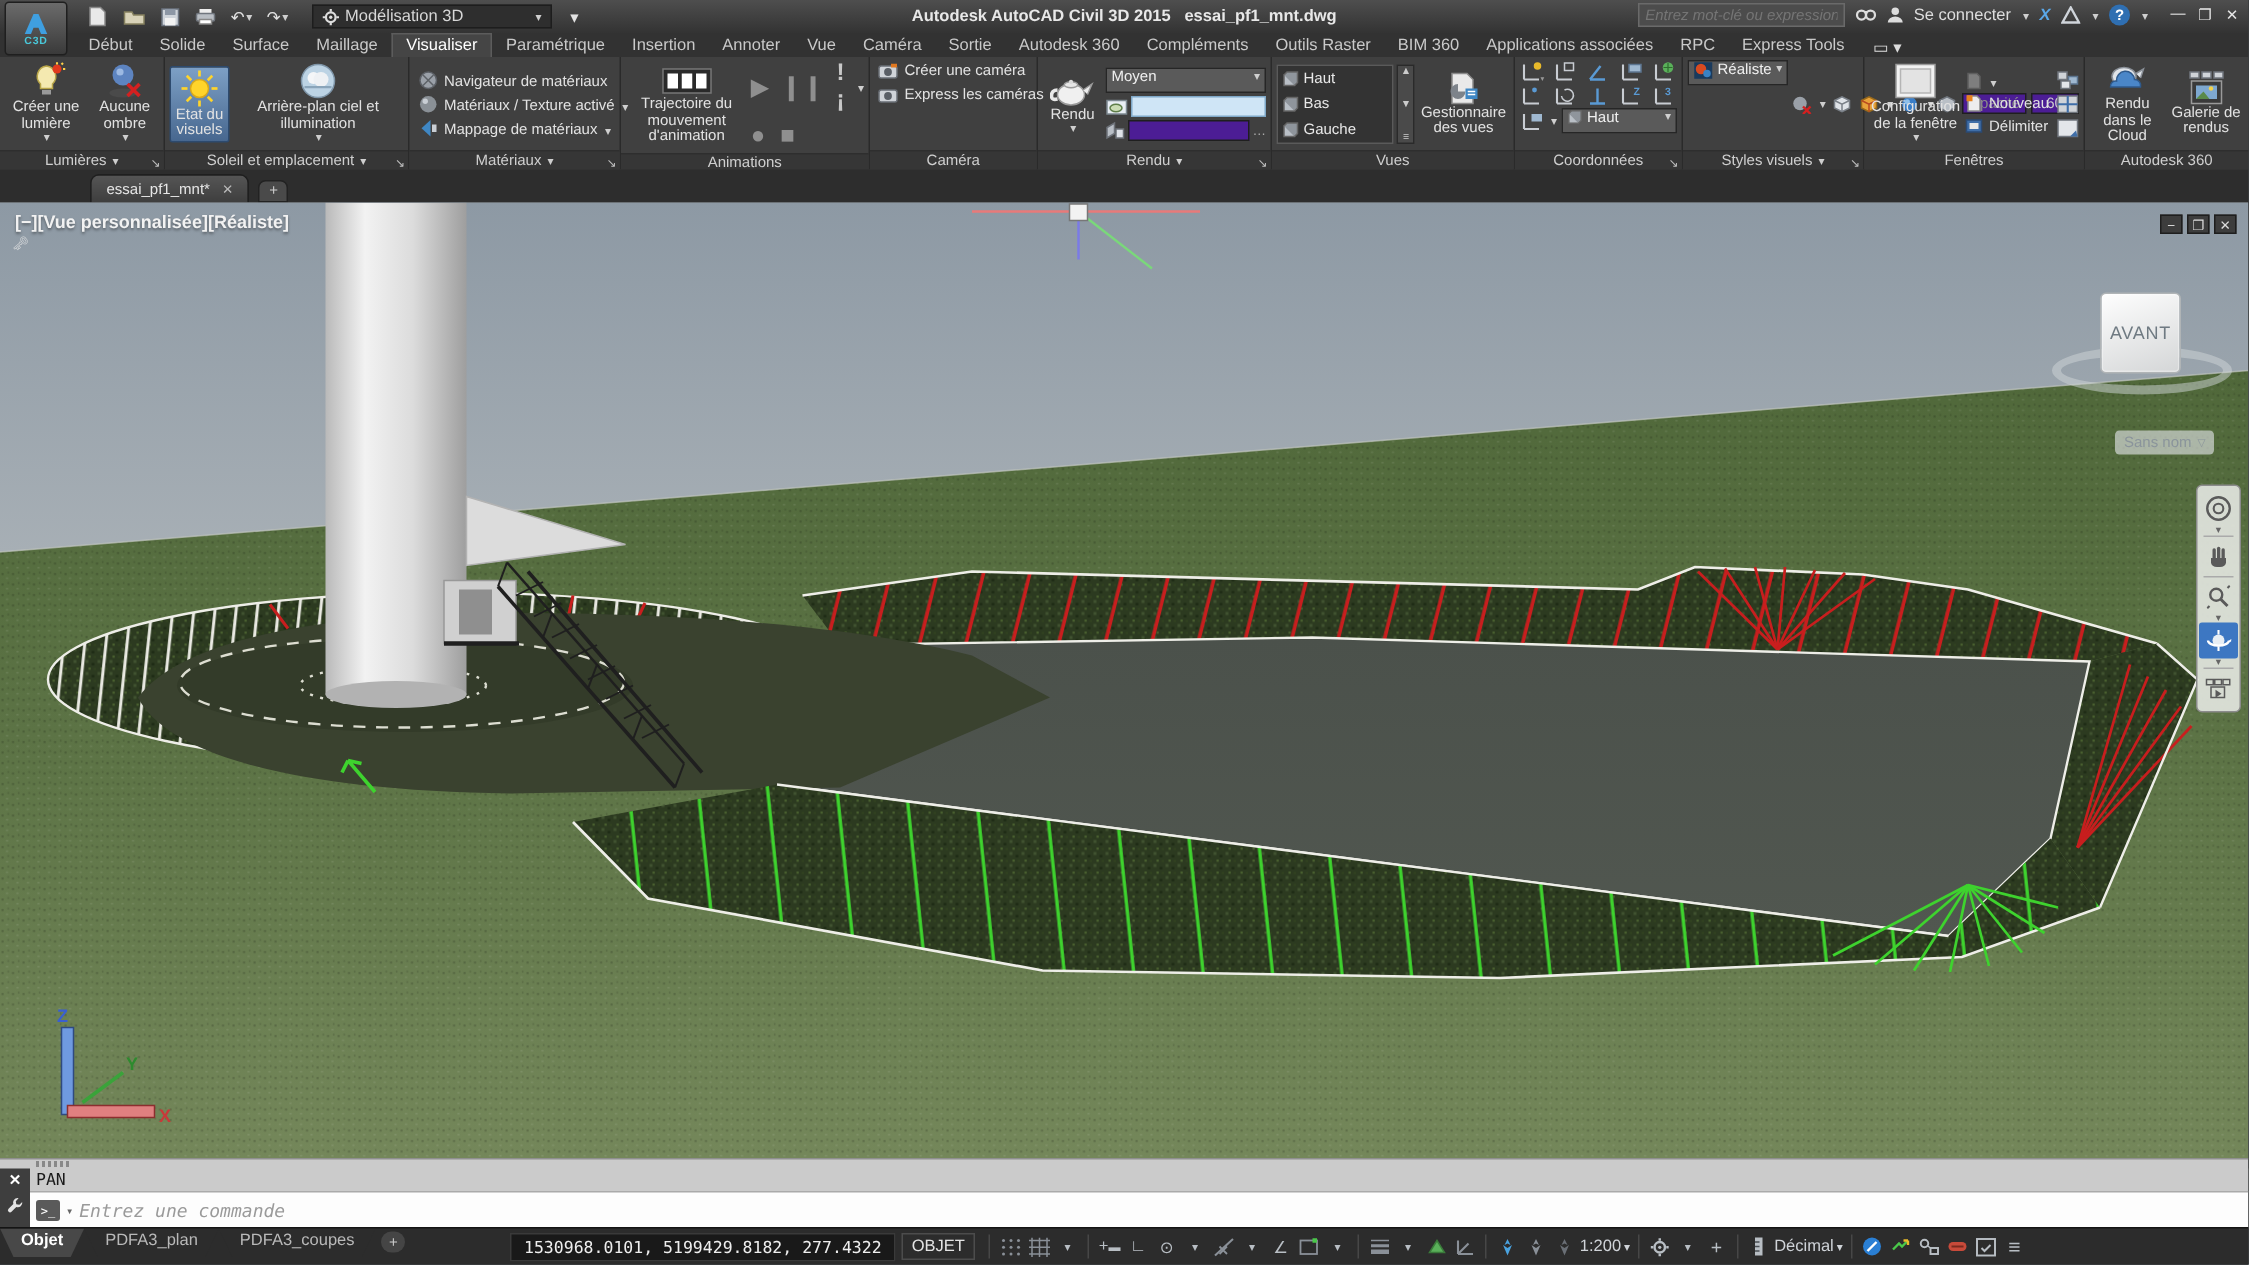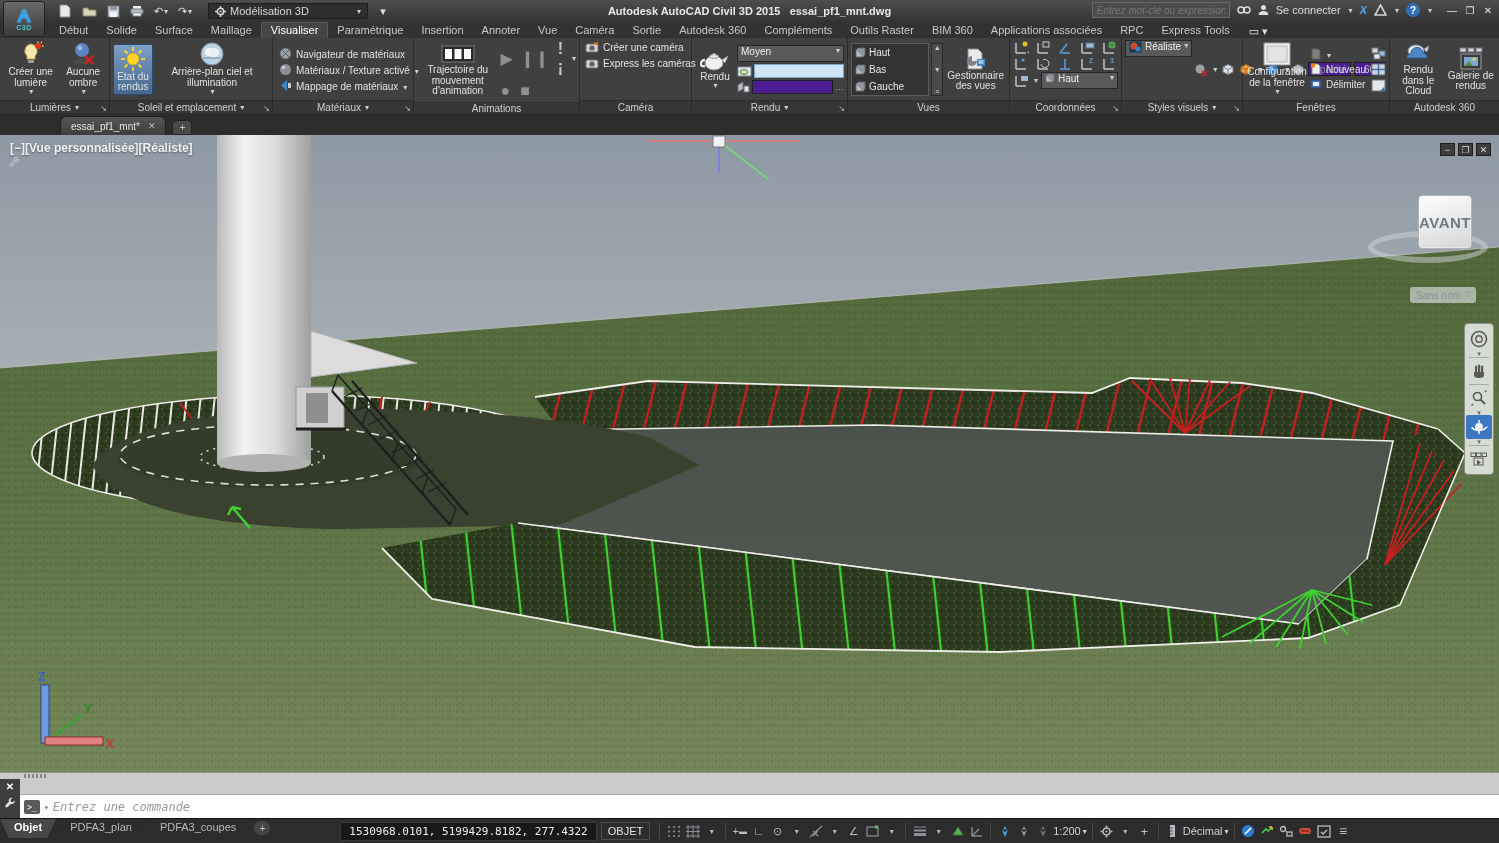--- a/index.html
+++ b/index.html
@@ -61,21 +61,21 @@
   
   .viewport{position:absolute;left:0;top:135px;width:1499px;height:637px;background:#9aa4ac;overflow:hidden;}
   .vplabel{position:absolute;left:10px;top:6px;font-size:12px;font-weight:bold;color:#f2f2f2;
     text-shadow:0 1px 2px rgba(0,0,0,.4);display:flex;}
   .vpminor{position:absolute;left:8px;top:22px;color:#e6e6e6;font-size:9px;opacity:.8;}
   .vpwin{position:absolute;right:8px;top:8px;display:flex;gap:3px;}
   .vpwin span{width:15px;height:13px;background:#3d3d3d;border:1px solid #1e1e1e;color:#ddd;
     font-size:9px;display:flex;align-items:center;justify-content:center;}
   .viewcube{position:absolute;left:1400px;top:60px;width:54px;height:54px;border:1px solid #b0b4b6;border-radius:4px;
     background:linear-gradient(160deg,#fefefe,#d4d6d7);display:flex;align-items:center;justify-content:center;
-    font-size:15px;font-weight:bold;color:#6f7a82;letter-spacing:.5px;box-shadow:0 0 0 1px rgba(255,255,255,.35) inset;margin-left:18px;}
+    font-size:12px;font-weight:normal;color:#6f7a82;letter-spacing:.5px;box-shadow:0 0 0 1px rgba(255,255,255,.35) inset;}
   .vcring{position:absolute;left:1368px;top:96px;width:120px;height:32px;border:6px solid rgba(208,213,215,.5);
     border-radius:50%;}
   .wcsel{position:absolute;left:1398px;top:152px;height:16px;padding:0 6px;background:rgba(219,223,225,.65);
     border-radius:3px;font-size:10px;color:#8a949b;display:flex;align-items:center;gap:4px;margin-left:12px;}
   .navbar{position:absolute;right:5px;top:188px;width:30px;background:rgba(226,229,222,.92);
     border:1px solid #8b8b8b;border-radius:4px;display:flex;flex-direction:column;align-items:center;padding:3px 0;}
   .navbtn{width:26px;height:24px;display:flex;align-items:center;justify-content:center;}
   .navbtn.activeblue{background:#3d77c2;border-radius:2px;}
   .navsep{width:20px;border-top:1px solid #aaa;margin:1px 0;}
   .navcaret{font-size:7px;color:#666;line-height:5px;}
@@ -281,21 +281,21 @@
                   <line x1="13" y1="21" x2="13" y2="25"></line>
                   <line x1="1" y1="13" x2="5" y2="13"></line>
                   <line x1="21" y1="13" x2="25" y2="13"></line>
                   <line x1="4.5" y1="4.5" x2="7.5" y2="7.5"></line>
                   <line x1="18.5" y1="18.5" x2="21.5" y2="21.5"></line>
                   <line x1="21.5" y1="4.5" x2="18.5" y2="7.5"></line>
                   <line x1="4.5" y1="21.5" x2="7.5" y2="18.5"></line>
                 </g>
               </svg>
             </span>
-          <span>Etat du rendus</span>
+          <span>Etat du visuels</span>
         </div>
         <div class="btnlg" style="flex:1;">
           <span class="ico">
             <svg width="26" height="26" viewBox="0 0 26 26">
                 <circle cx="13" cy="13" r="11" fill="#bcd3e4" stroke="#7e95a8"></circle>
                 <circle cx="10" cy="11" r="4" fill="#f4f6f8"></circle>
                 <circle cx="15" cy="12" r="5" fill="#eef1f4"></circle>
                 <path d="M4,17 h18" stroke="#8aa5ba" stroke-width="1.5"></path>
               </svg>
             </span>
@@ -1047,20 +1047,23 @@
   </div>
 
   <div class="cmdpanel">
     <div class="cmdgrip"></div>
     <div class="cmdrail">
       <span class="x">✕</span>
       <svg width="12" height="12" viewBox="0 0 14 14">
         <path d="M9,2 a3.5,3.5 0 0 0 -3.3,4.7 L2,10.4 a1.6,1.6 0 1 0 2.3,2.3 L8,9 A3.5,3.5 0 0 0 12.6,5 L10.4,7.2 L8,6.8 L7.6,4.4 L9.8,2.2 Z" fill="#e3e3e3"></path>
         </svg>
     </div>
+    <div class="cmdhist">
+      <span>PAN</span>
+    </div>
     <div class="cmdline">
       <span class="prompt">&gt;_</span>
       <span style="font-size:8px;color:#666;">▾</span>
       <span class="cmdph">Entrez une commande</span>
     </div>
   </div>
 
   <div class="statusbar">
     <div class="ltabs">
       <span class="ltab active">Objet</span>

